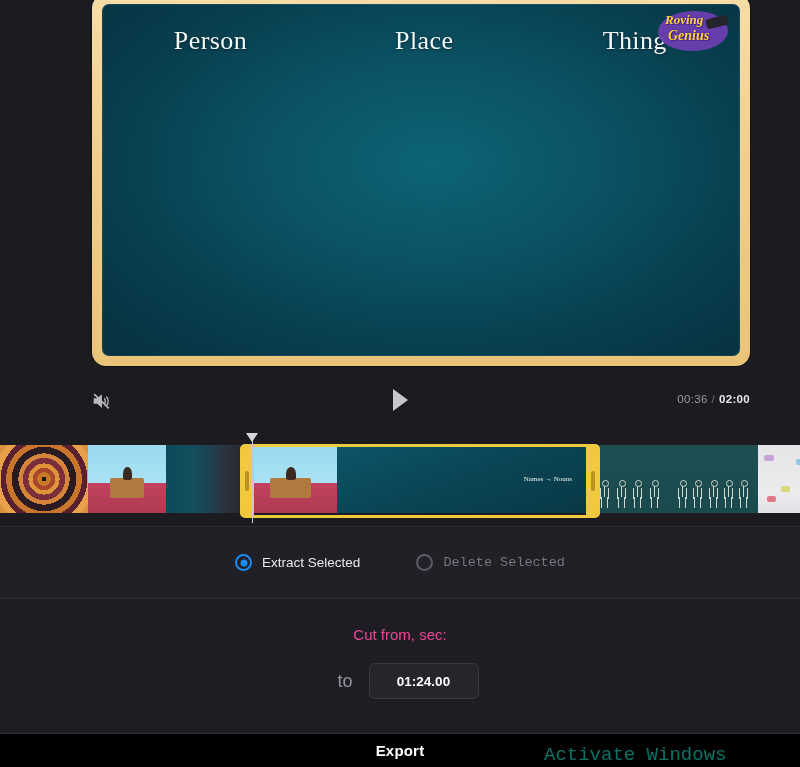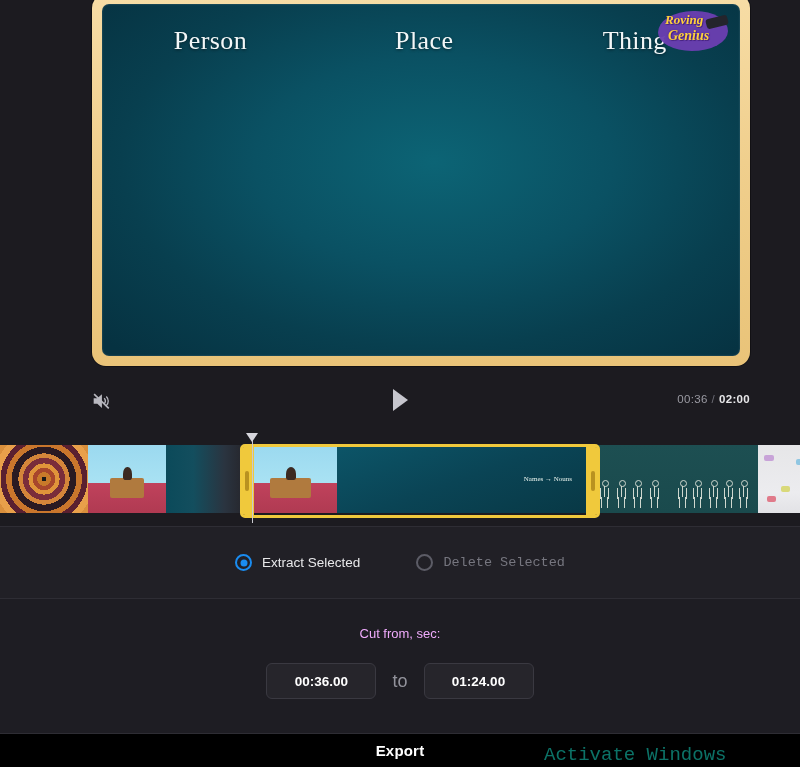--- a/index.html
+++ b/index.html
@@ -334,22 +334,22 @@
     position: absolute;
     left: 0; top: 599px;
     width: 800px; height: 134px;
     background: #1e1d23;
   }
   .cut-title {
     position: absolute;
     left: 0; right: 0;
     top: 27px;
     text-align: center;
-    font-size: 13px;
-    color: #f0abfc;
+    font-size: 15px;
+    color: #ec4899;
   }
   .cut-inputs {
     position: absolute;
     left: 0; right: 0;
     top: 64px;
     display: flex;
     align-items: center;
     justify-content: center;
   }
   .time-input {
@@ -505,21 +505,20 @@
     <span class="radio-label">Delete Selected</span>
   </div>
 
 </div>
 
 <div class="section-divider" style="top:598px"></div>
 
 <div class="cut-section">
   <div class="cut-title">Cut from, sec:</div>
   <div class="cut-inputs">
-    <input class="time-input" type="text" value="00:36.00" style="">
     <span class="cut-to">to</span>
     <input class="time-input" type="text" value="01:24.00" style="">
   </div>
 </div>
 
 <div class="section-divider" style="top:733px"></div>
 
 <button class="export-btn">Export</button>
 
 <div class="watermark">Activate Windows</div>

